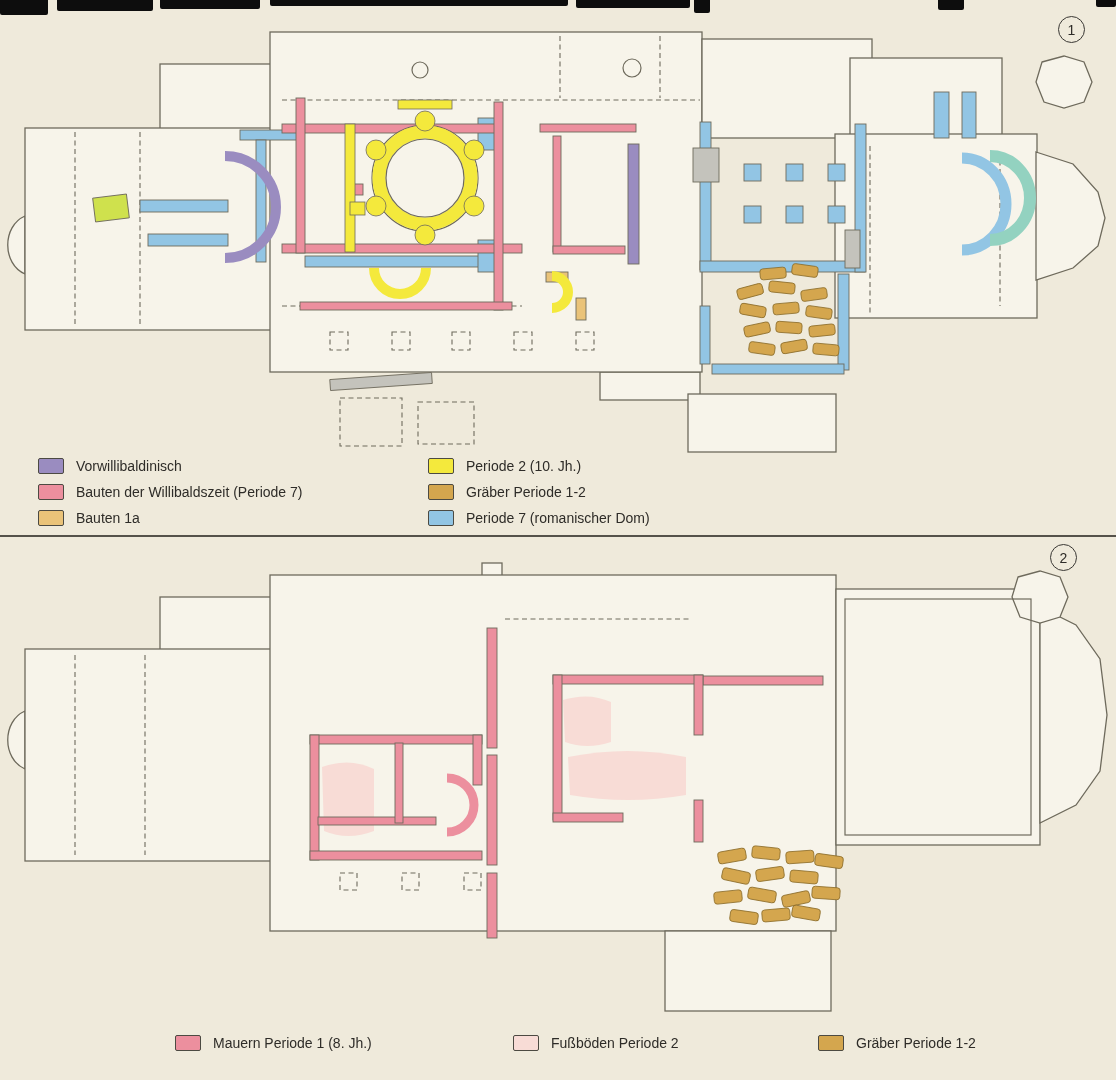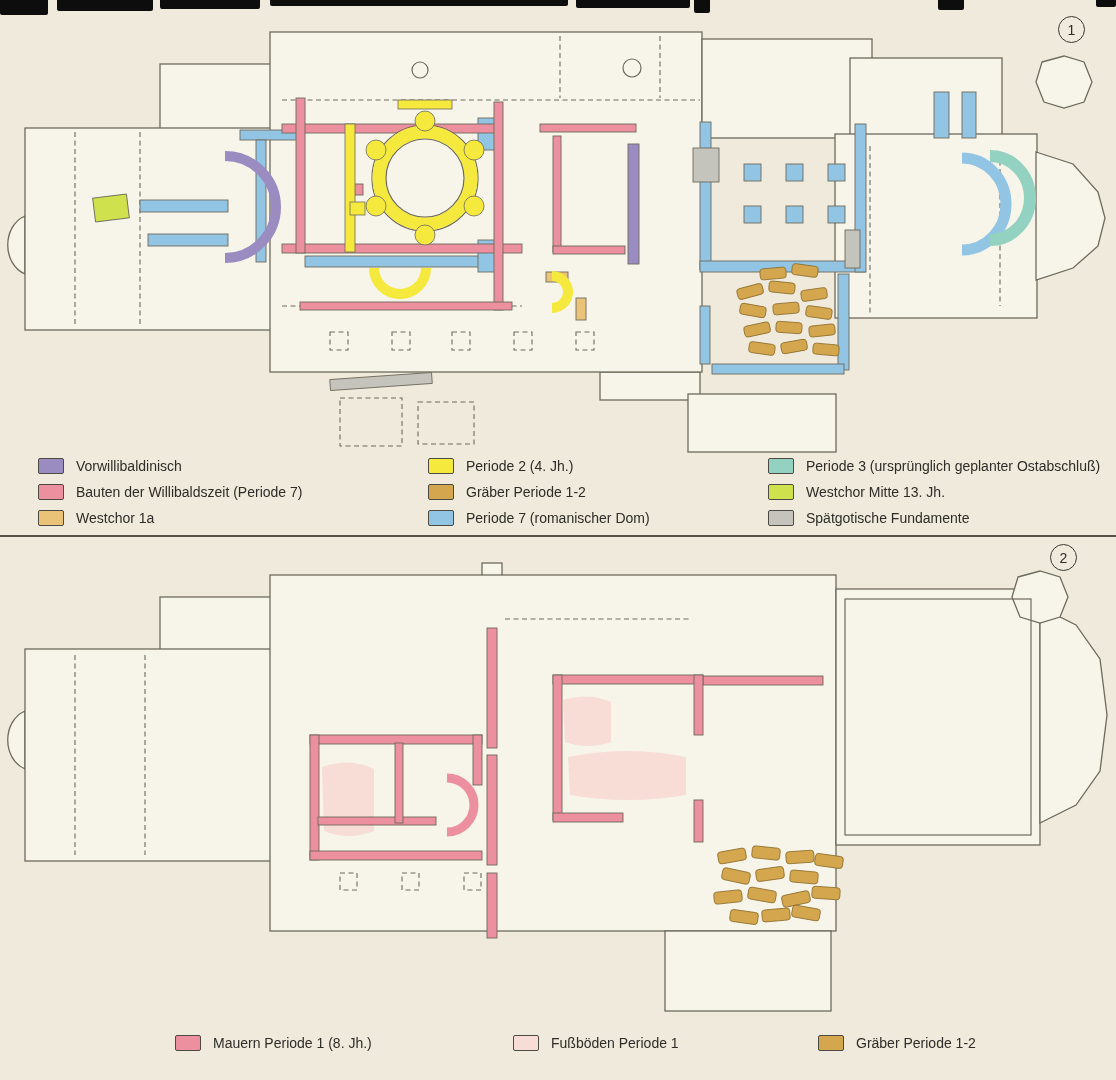--- a/index.html
+++ b/index.html
@@ -195,49 +195,35 @@
       <div class="lrow">
         <span class="swatch" style="background-color: rgb(154, 140, 192);"></span>
         <span class="llabel">Vorwillibaldinisch</span>
       </div>
       <div class="lrow">
         <span class="swatch" style="background-color: rgb(236, 143, 158);"></span>
         <span class="llabel">Bauten der Willibaldszeit (Periode 7)</span>
       </div>
       <div class="lrow">
         <span class="swatch" style="background-color: rgb(234, 195, 121);"></span>
-        <span class="llabel">Westchor 1a</span>
+        <span class="llabel">Bauten 1a</span>
       </div>
     </div>
     <div class="lcol lcol2">
       <div class="lrow">
         <span class="swatch" style="background-color: rgb(244, 233, 60);"></span>
-        <span class="llabel">Periode 2 (4. Jh.)</span>
+        <span class="llabel">Periode 2 (10. Jh.)</span>
       </div>
       <div class="lrow">
         <span class="swatch" style="background-color: rgb(212, 166, 78);"></span>
         <span class="llabel">Gräber Periode 1-2</span>
       </div>
       <div class="lrow">
         <span class="swatch" style="background-color: rgb(146, 197, 228);"></span>
         <span class="llabel">Periode 7 (romanischer Dom)</span>
-      </div>
-    </div>
-    <div class="lcol lcol3">
-      <div class="lrow">
-        <span class="swatch" style="background-color: rgb(147, 210, 192);"></span>
-        <span class="llabel">Periode 3 (ursprünglich geplanter Ostabschluß)</span>
-      </div>
-      <div class="lrow">
-        <span class="swatch" style="background-color: rgb(207, 225, 77);"></span>
-        <span class="llabel">Westchor Mitte 13. Jh.</span>
-      </div>
-      <div class="lrow">
-        <span class="swatch" style="background-color: rgb(196, 195, 188);"></span>
-        <span class="llabel">Spätgotische Fundamente</span>
       </div>
     </div>
   </div>
 
   <div class="divider" style="top:535px;"></div>
 
   <svg class="plan" style="top:555px;height:470px;" viewBox="0 0 1116 470" aria-hidden="true">
     <g>
       <rect class="bld" x="160" y="42" width="112" height="58"></rect>
       <path class="bld" d="M25,156 C2,166 2,204 25,214 Z"></path>
@@ -304,21 +290,21 @@
     <span>2</span>
   </div>
 
   <div class="legend2">
     <div class="l2item" style="left:175px;">
       <span class="swatch" style="background-color: rgb(236, 143, 158);"></span>
       <span class="llabel">Mauern Periode 1 (8. Jh.)</span>
     </div>
     <div class="l2item" style="left:513px;">
       <span class="swatch" style="background-color: rgb(248, 220, 214);"></span>
-      <span class="llabel">Fußböden Periode 1</span>
+      <span class="llabel">Fußböden Periode 2</span>
     </div>
     <div class="l2item" style="left:818px;">
       <span class="swatch" style="background-color: rgb(212, 166, 78);"></span>
       <span class="llabel">Gräber Periode 1-2</span>
     </div>
   </div>
 
 </div>
 
 </body></html>

